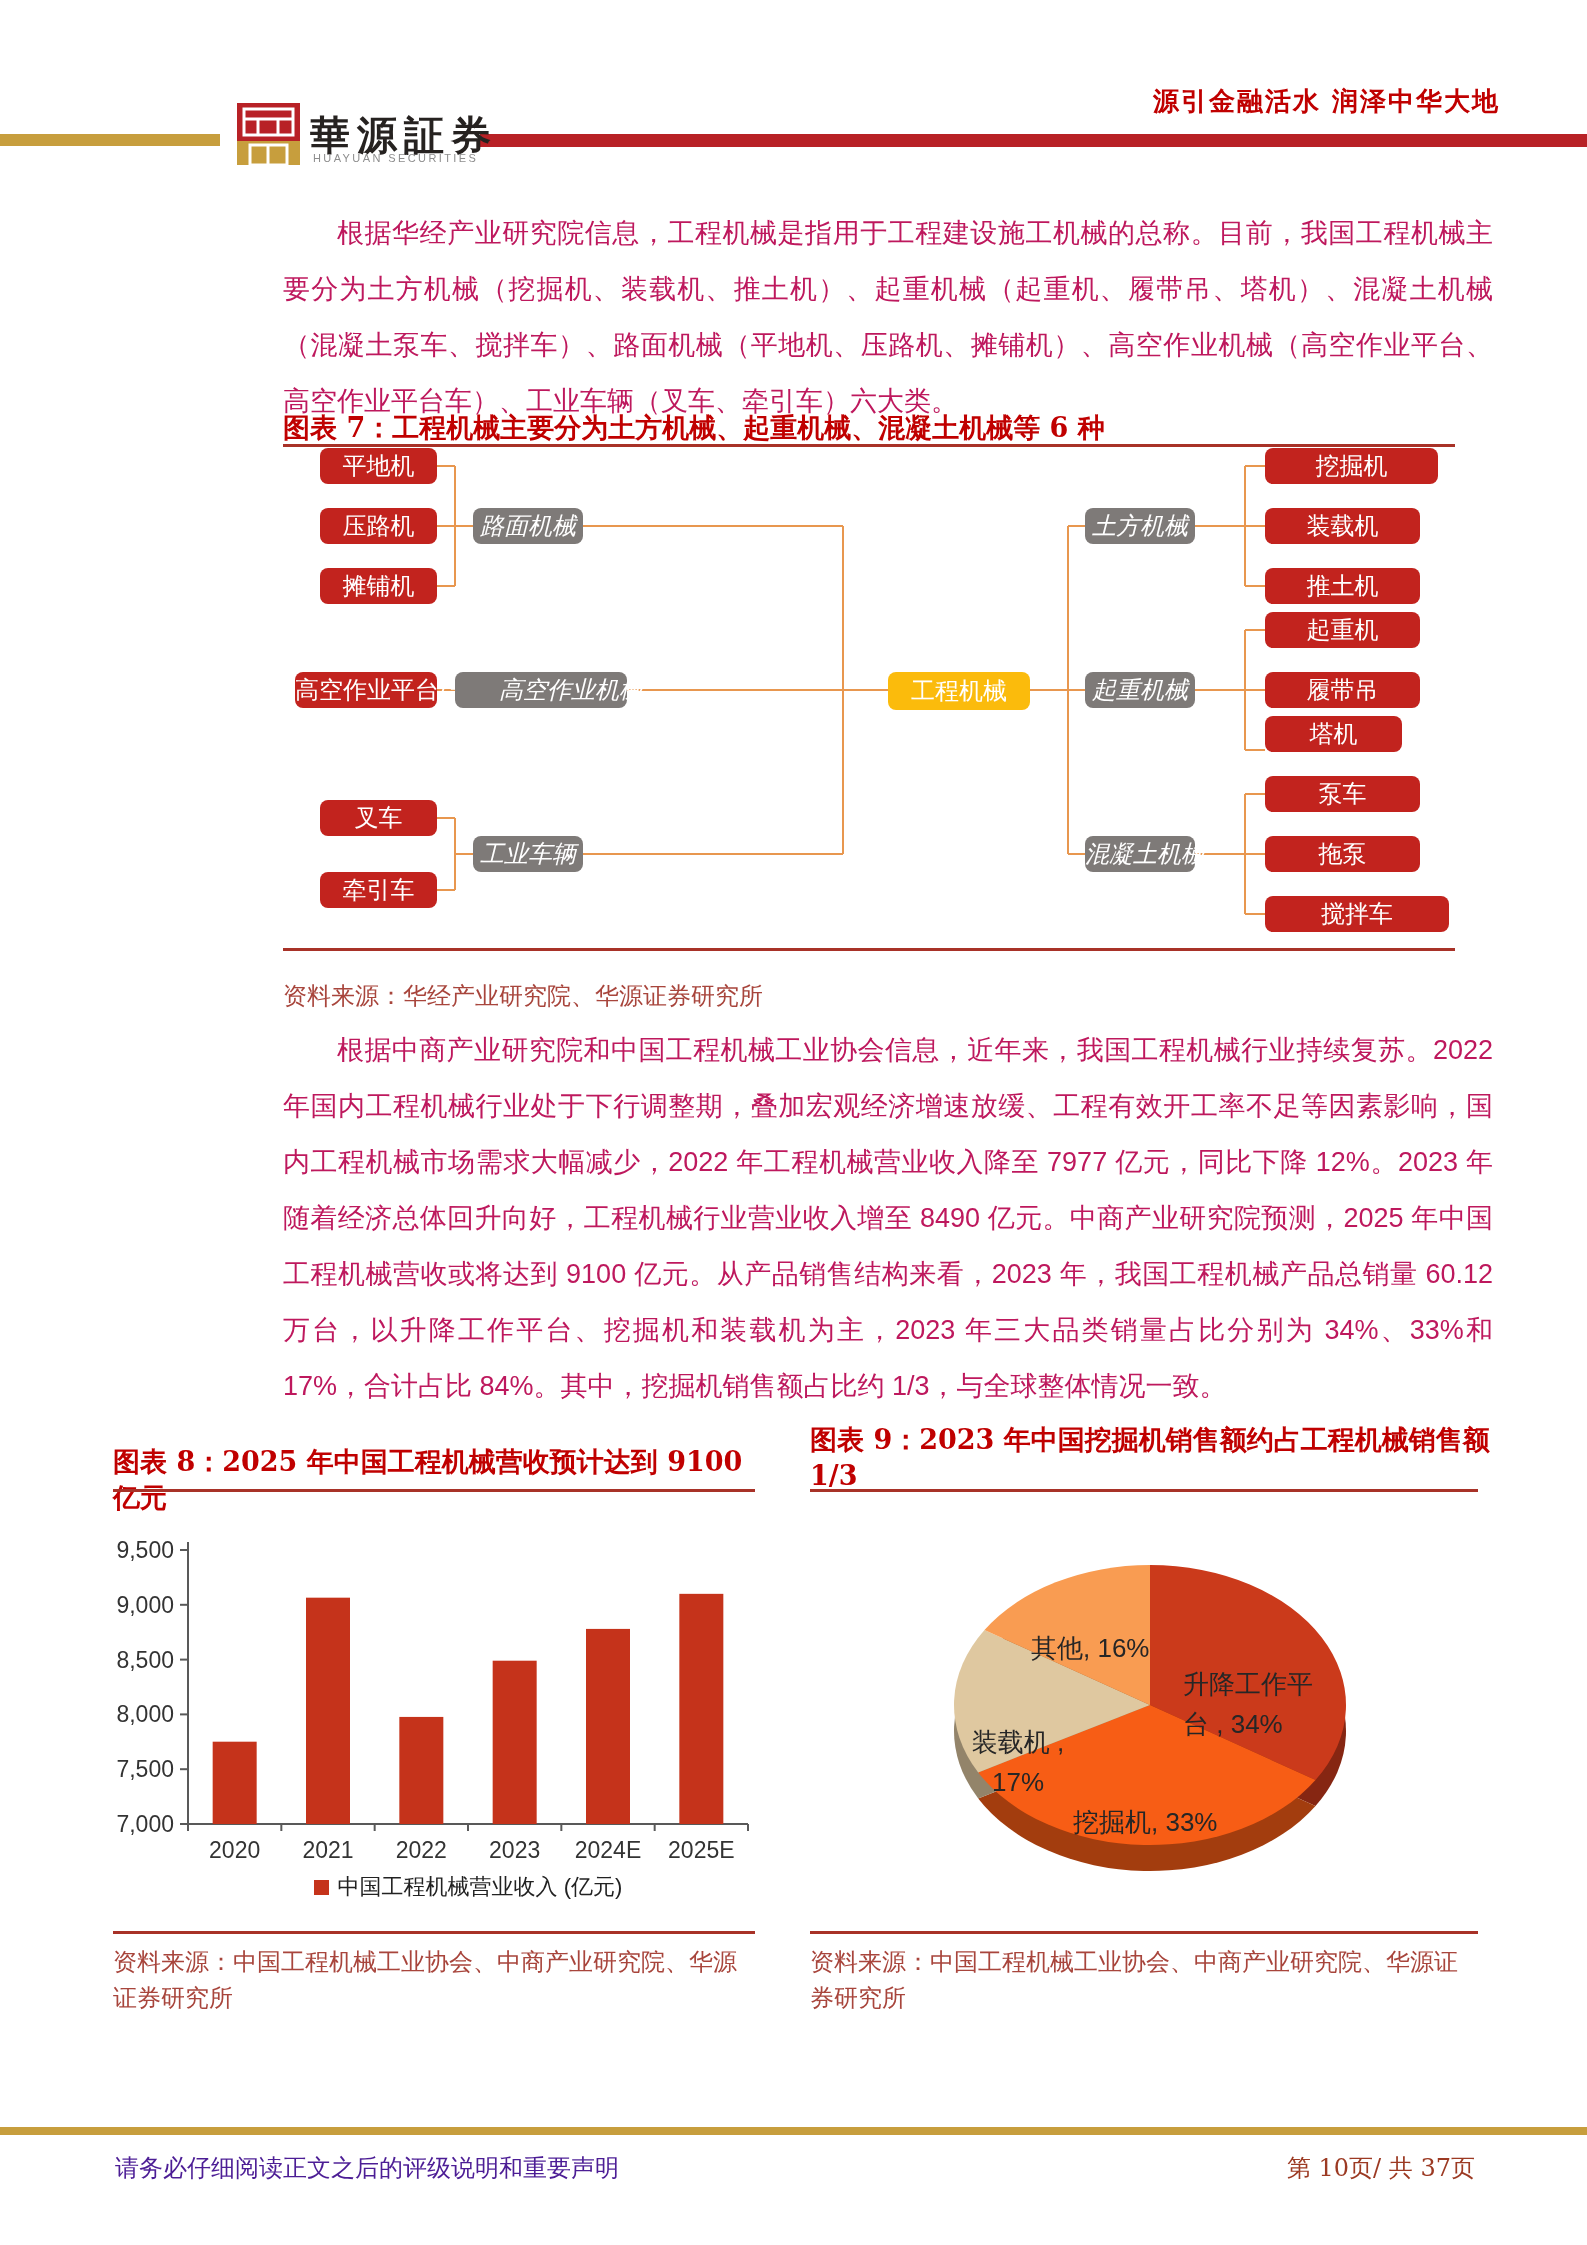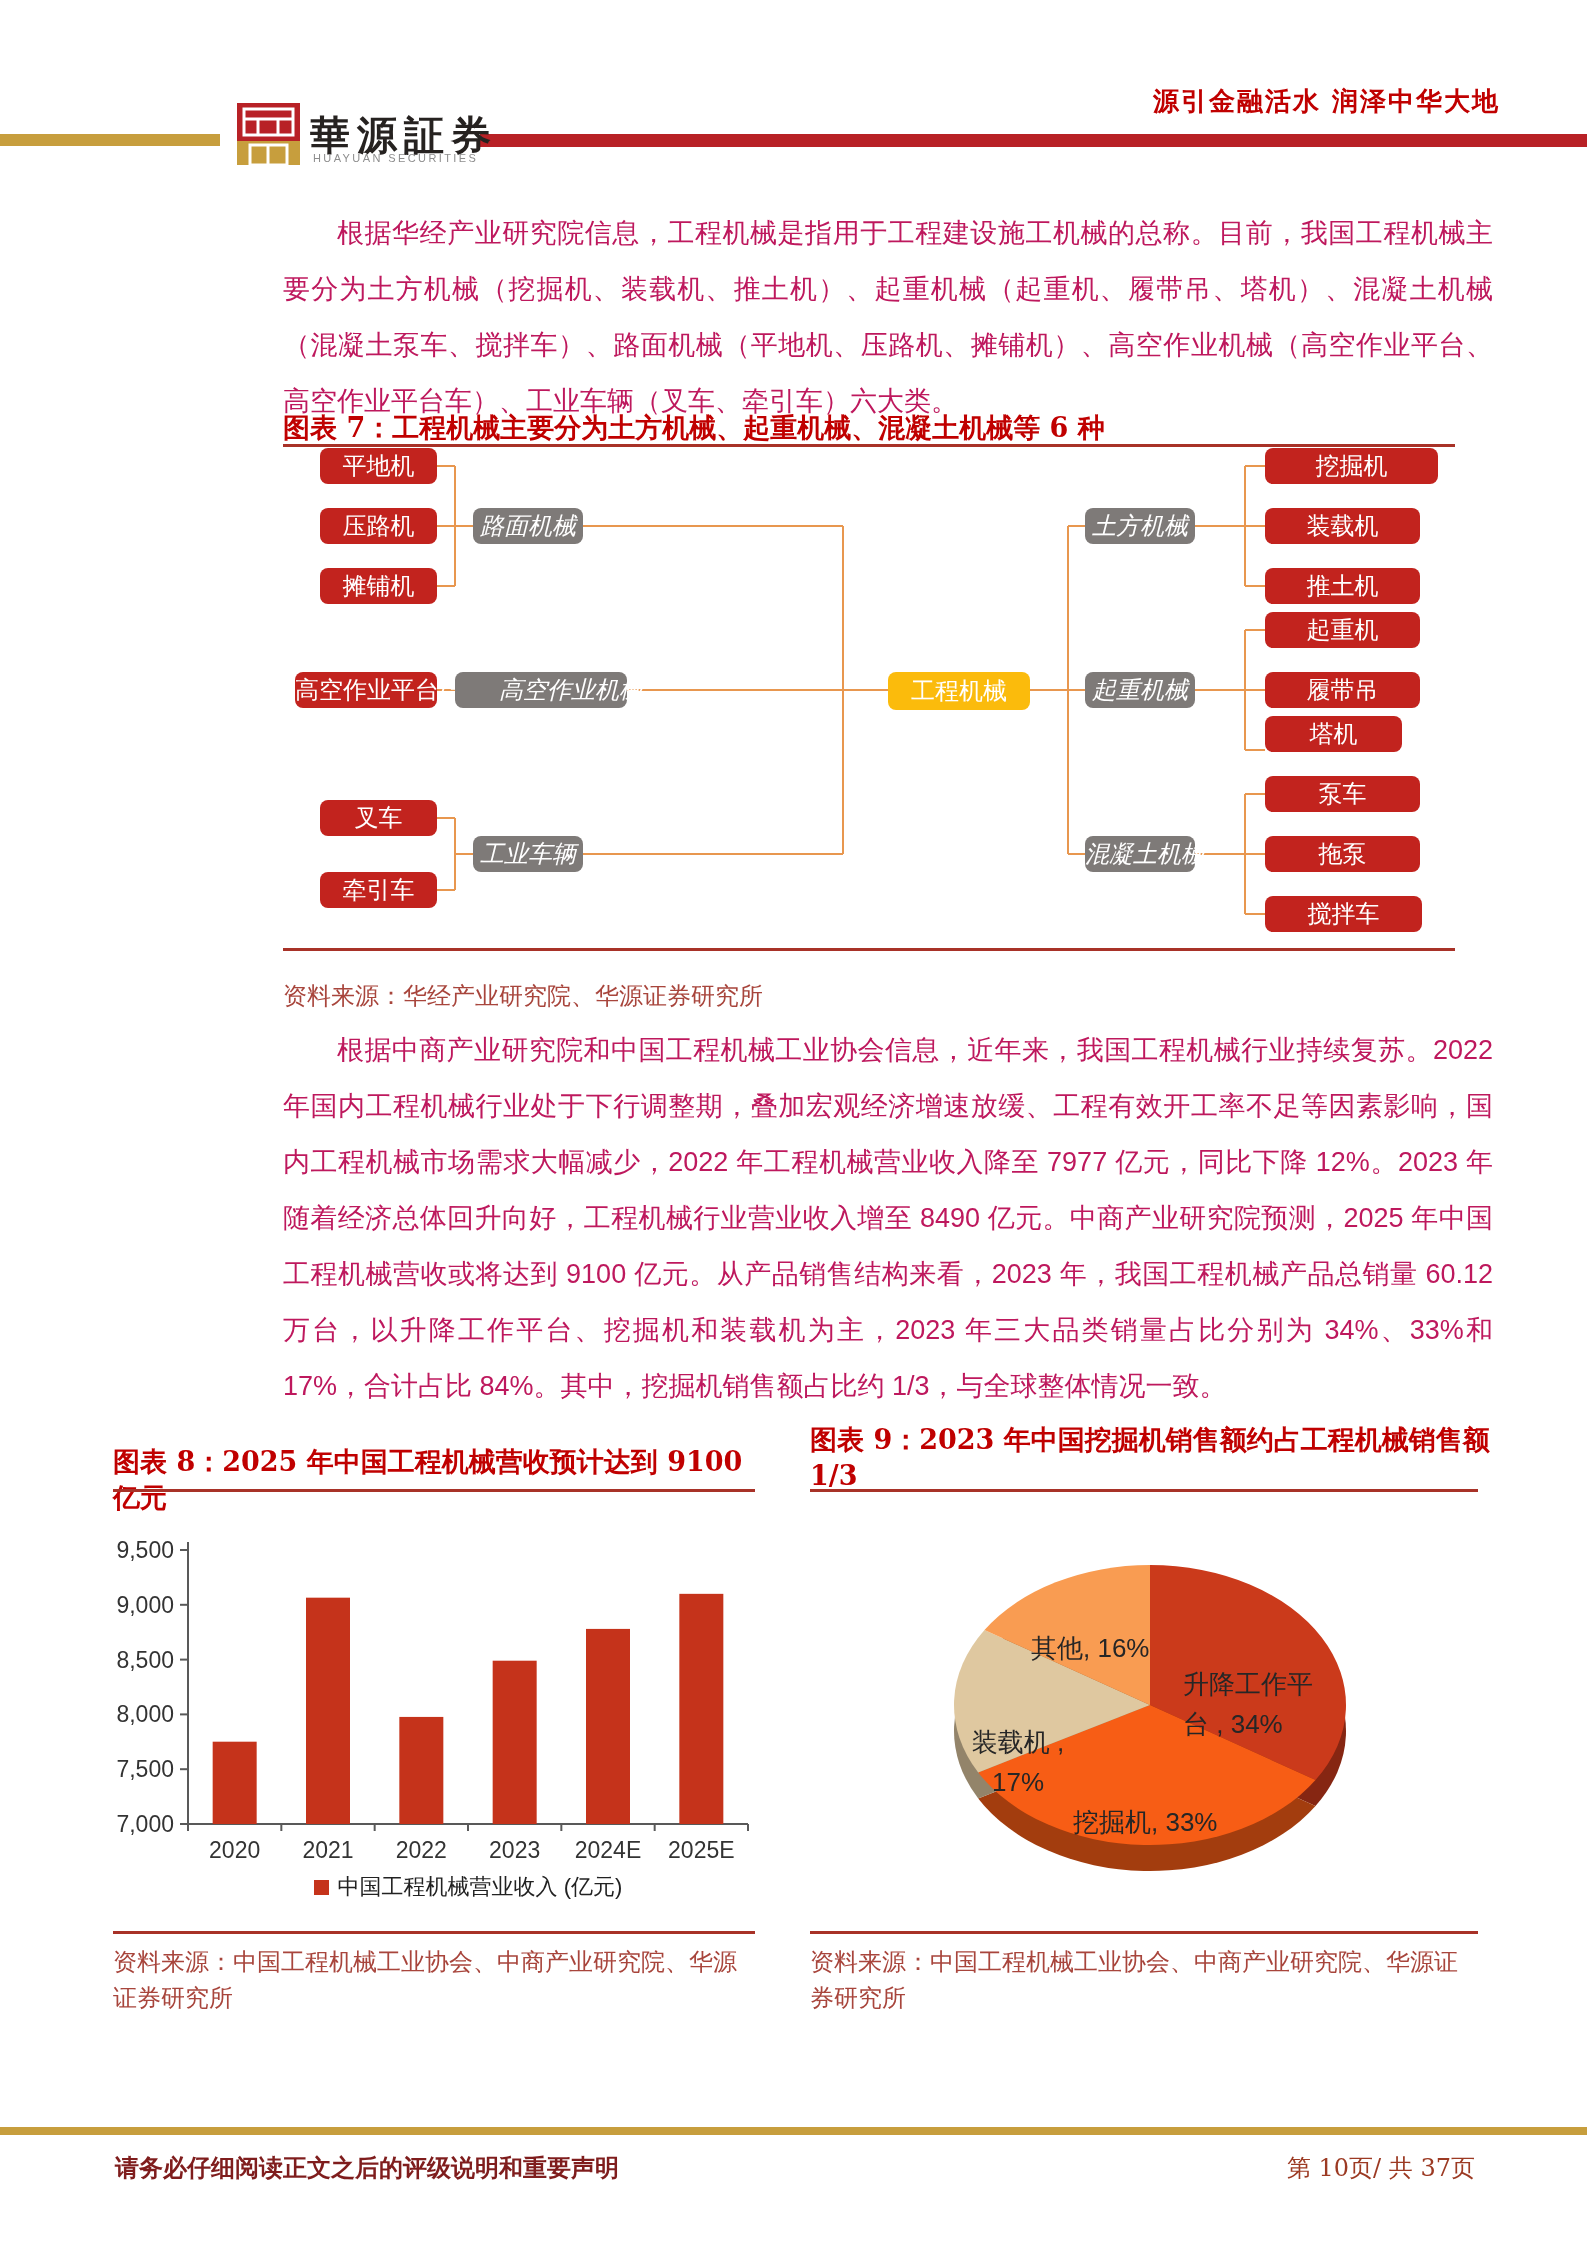--- a/index.html
+++ b/index.html
@@ -37,21 +37,21 @@
   .axis-label{font-family:"Liberation Sans",sans-serif;font-size:23px;fill:#333333;}
   #bar-legend{position:absolute;left:38px;top:352px;width:660px;display:flex;
     justify-content:center;align-items:center;gap:9px;}
   #legend-swatch{width:15px;height:15px;display:inline-block;}
   #bar-legend span.txt{font-size:22px;color:#222222;}
   #pie-chart{position:absolute;left:830px;top:1530px;width:650px;height:395px;}
   .pie-label{position:absolute;font-size:26px;color:#262626;line-height:40px;}
   
   .footer-gold{position:absolute;left:0;top:2127px;width:1587px;height:8px;background:#c79e3d;}
   .footer-left{position:absolute;left:115px;top:2152px;font-family:"DejaVu Serif",serif;
-    font-size:24px;font-weight:bold;color:#7f1d1d;}
+    font-size:24px;font-weight:normal;color:#4c1d95;}
   .footer-right{position:absolute;right:112px;top:2152px;font-family:"DejaVu Serif",serif;
     font-size:24px;color:#9c3a23;}
 </style>
 </head>
 <body>
 
 <div class="gold-bar"></div>
 <div class="red-bar"></div>
 
 <div class="logo-seal">
@@ -141,21 +141,21 @@
   <div class="node gray" style="left:802px;top:388px;width:110px;">混凝土机械</div>
 
   <div class="node red" style="left:982px;top:0;width:173px;">挖掘机</div>
   <div class="node red" style="left:982px;top:60px;width:155px;">装载机</div>
   <div class="node red" style="left:982px;top:120px;width:155px;">推土机</div>
   <div class="node red" style="left:982px;top:164px;width:155px;">起重机</div>
   <div class="node red" style="left:982px;top:224px;width:155px;">履带吊</div>
   <div class="node red" style="left:982px;top:268px;width:137px;">塔机</div>
   <div class="node red" style="left:982px;top:328px;width:155px;">泵车</div>
   <div class="node red" style="left:982px;top:388px;width:155px;">拖泵</div>
-  <div class="node red" style="left:982px;top:448px;width:157px;">搅拌车</div>
+  <div class="node red" style="left:982px;top:448px;width:184px;">搅拌车</div>
 </div>
 
 <div class="rule" style="left:283px;top:948px;width:1172px;"></div>
 <div class="source" style="left:283px;top:978px;">资料来源：华经产业研究院、华源证券研究所</div>
 
 <div class="para" style="top:1022px;">根据中商产业研究院和中国工程机械工业协会信息，近年来，我国工程机械行业持续复苏。2022 年国内工程机械行业处于下行调整期，叠加宏观经济增速放缓、工程有效开工率不足等因素影响，国内工程机械市场需求大幅减少，2022 年工程机械营业收入降至 7977 亿元，同比下降 12%。2023 年随着经济总体回升向好，工程机械行业营业收入增至 8490 亿元。中商产业研究院预测，2025 年中国工程机械营收或将达到 9100 亿元。从产品销售结构来看，2023 年，我国工程机械产品总销量 60.12 万台，以升降工作平台、挖掘机和装载机为主，2023 年三大品类销量占比分别为 34%、33%和 17%，合计占比 84%。其中，挖掘机销售额占比约 1/3，与全球整体情况一致。</div>
 
 <div class="fig-title" style="left:113px;top:1444px;width:645px;">图表 8：2025 年中国工程机械营收预计达到 9100 亿元</div>
 <div class="rule" style="left:113px;top:1489px;width:642px;"></div>
 

